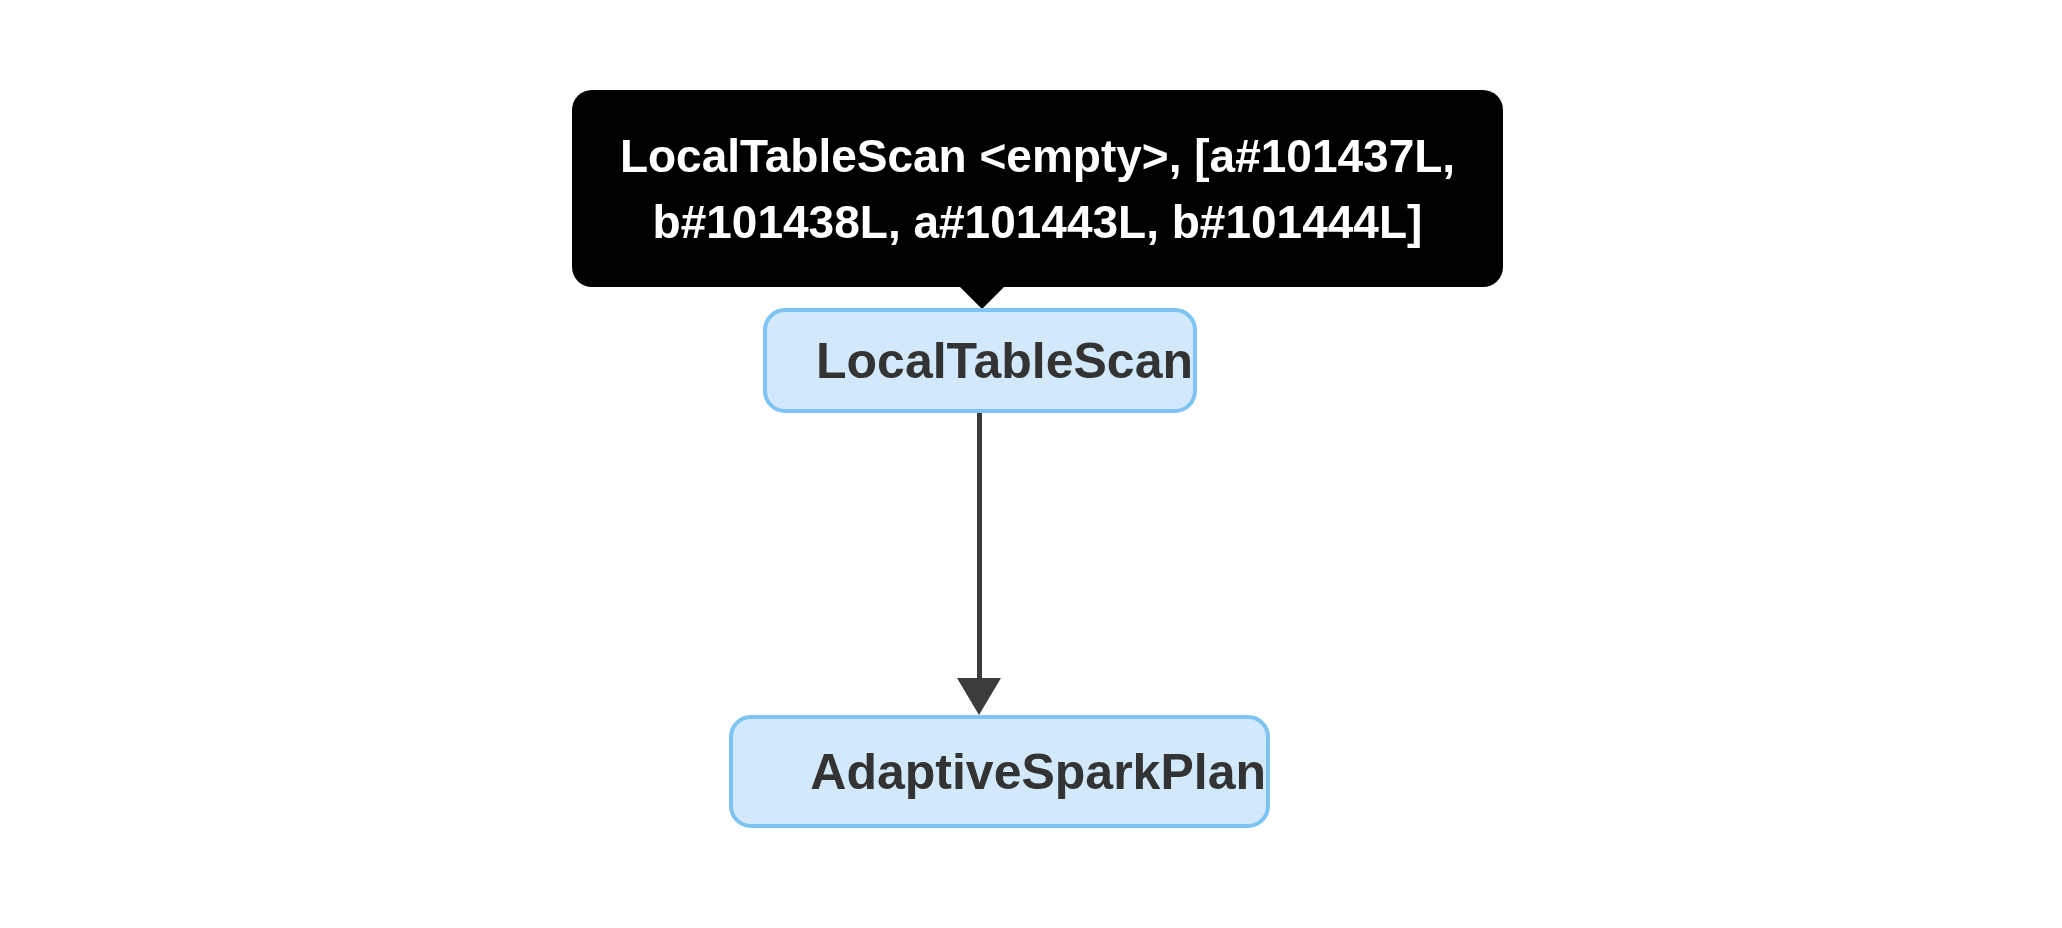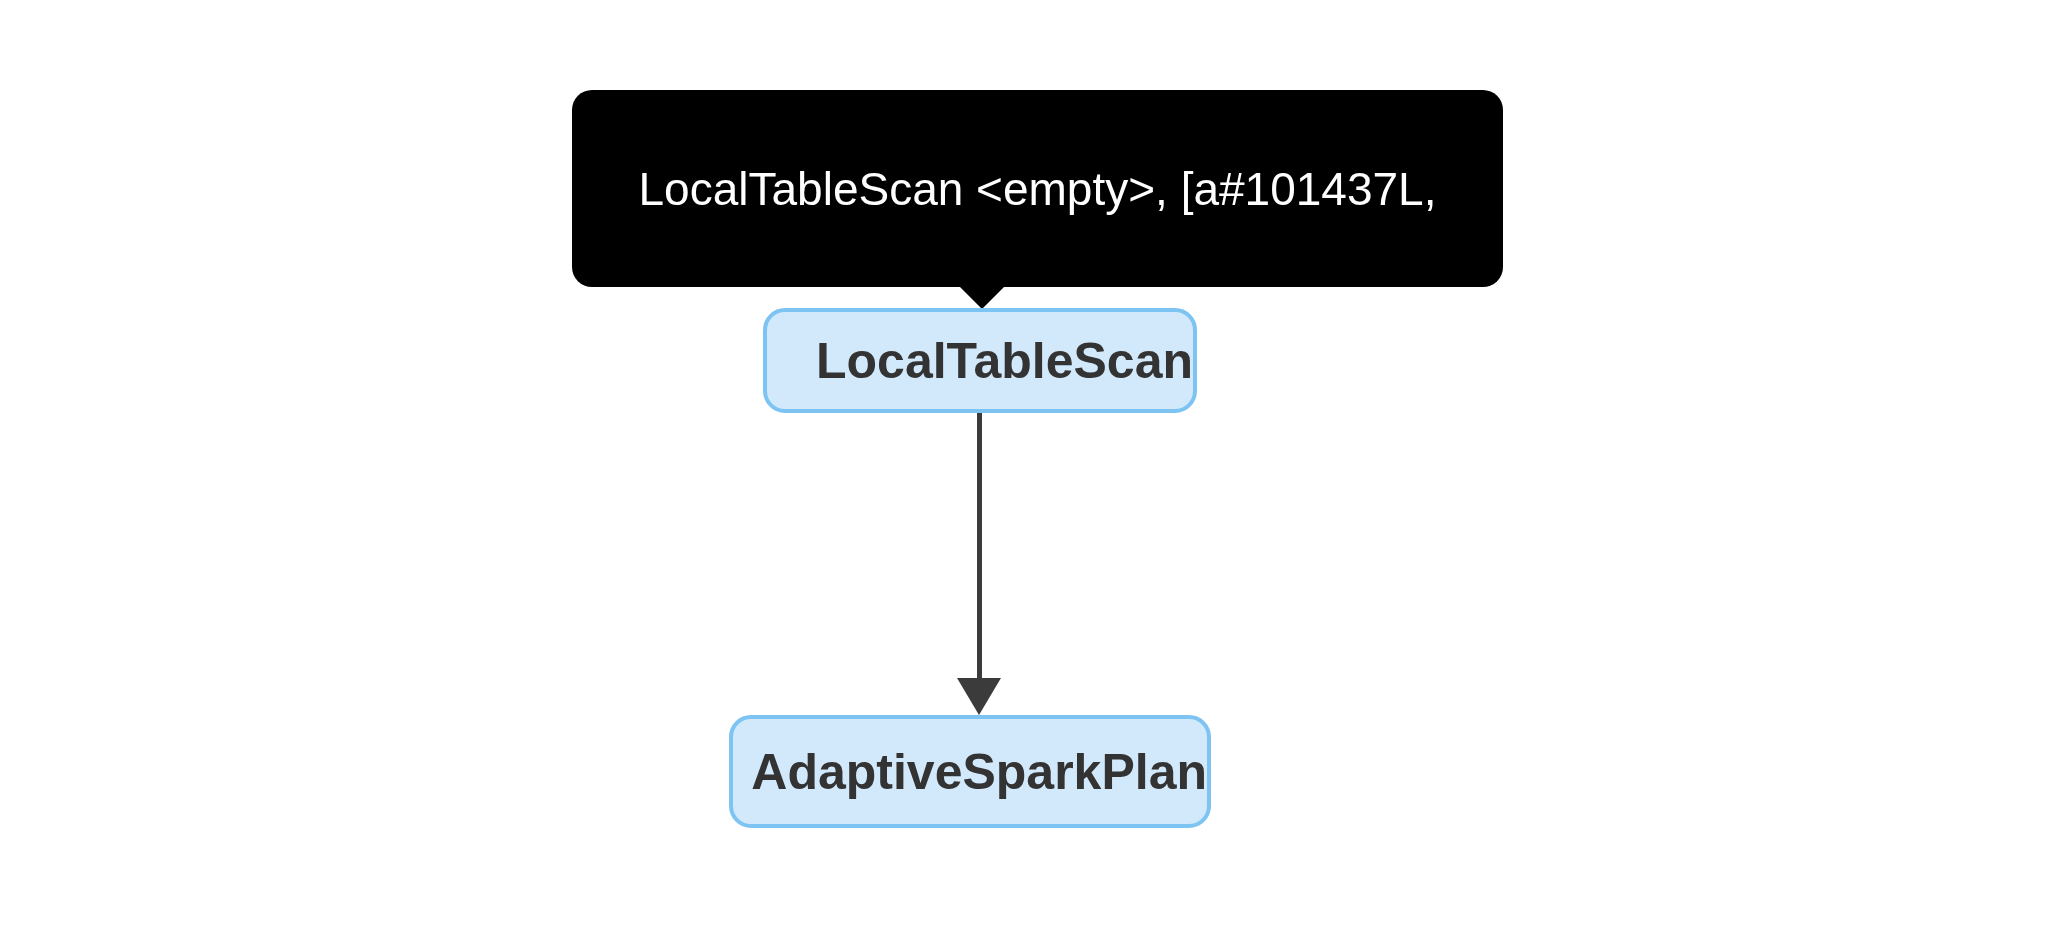--- a/index.html
+++ b/index.html
@@ -4,21 +4,21 @@
 <style>
   :root {
     --background: #ffffff;
     --tooltip-bg: #000000;
     --tooltip-text: #ffffff;
     --node-fill: #d2e8fb;
     --node-border: #7dc4f2;
     --node-text: #333333;
     --edge: #3b3b3b;
   }
-  * { margin: 0; padding: 0; }
+  * { margin: 0; padding: 0; font-weight: bold; }
   html, body { background: var(--background); }
   .canvas {
     position: relative;
     width: 2062px;
     height: 928px;
     background: var(--background);
     font-family: "Liberation Sans", sans-serif;
     overflow: hidden;
   }
 
@@ -62,21 +62,21 @@
     border-radius: 22px;
     display: flex;
     align-items: center;
     justify-content: flex-end;
     font-weight: bold;
     font-size: 50px;
     color: var(--node-text);
     white-space: nowrap;
   }
   .node-local    { left: 763px; top: 308px; width: 434px; height: 105px; }
-  .node-adaptive { left: 729px; top: 715px; width: 482px; height: 113px; }
+  .node-adaptive { left: 729px; top: 715px; width: 541px; height: 113px; }
 
   
   .edge-line {
     position: absolute;
     left: 977px;
     top: 413px;
     width: 5px;
     height: 267px;
     background: var(--edge);
   }
@@ -91,20 +91,21 @@
     border-top: 37px solid var(--edge);
   }
 </style>
 </head>
 <body>
 
 <div class="canvas">
 
   <div class="tooltip">
     <div class="tooltip-line">LocalTableScan &lt;empty&gt;, [a#101437L,</div>
+    <div class="tooltip-line">b#101438L, a#101443L, b#101444L]</div>
     <div class="tooltip-tail"></div>
   </div>
 
   <div class="node node-local">
     <span>LocalTableScan</span>
   </div>
 
   <div class="edge-line"></div>
   <div class="edge-arrowhead"></div>
 

